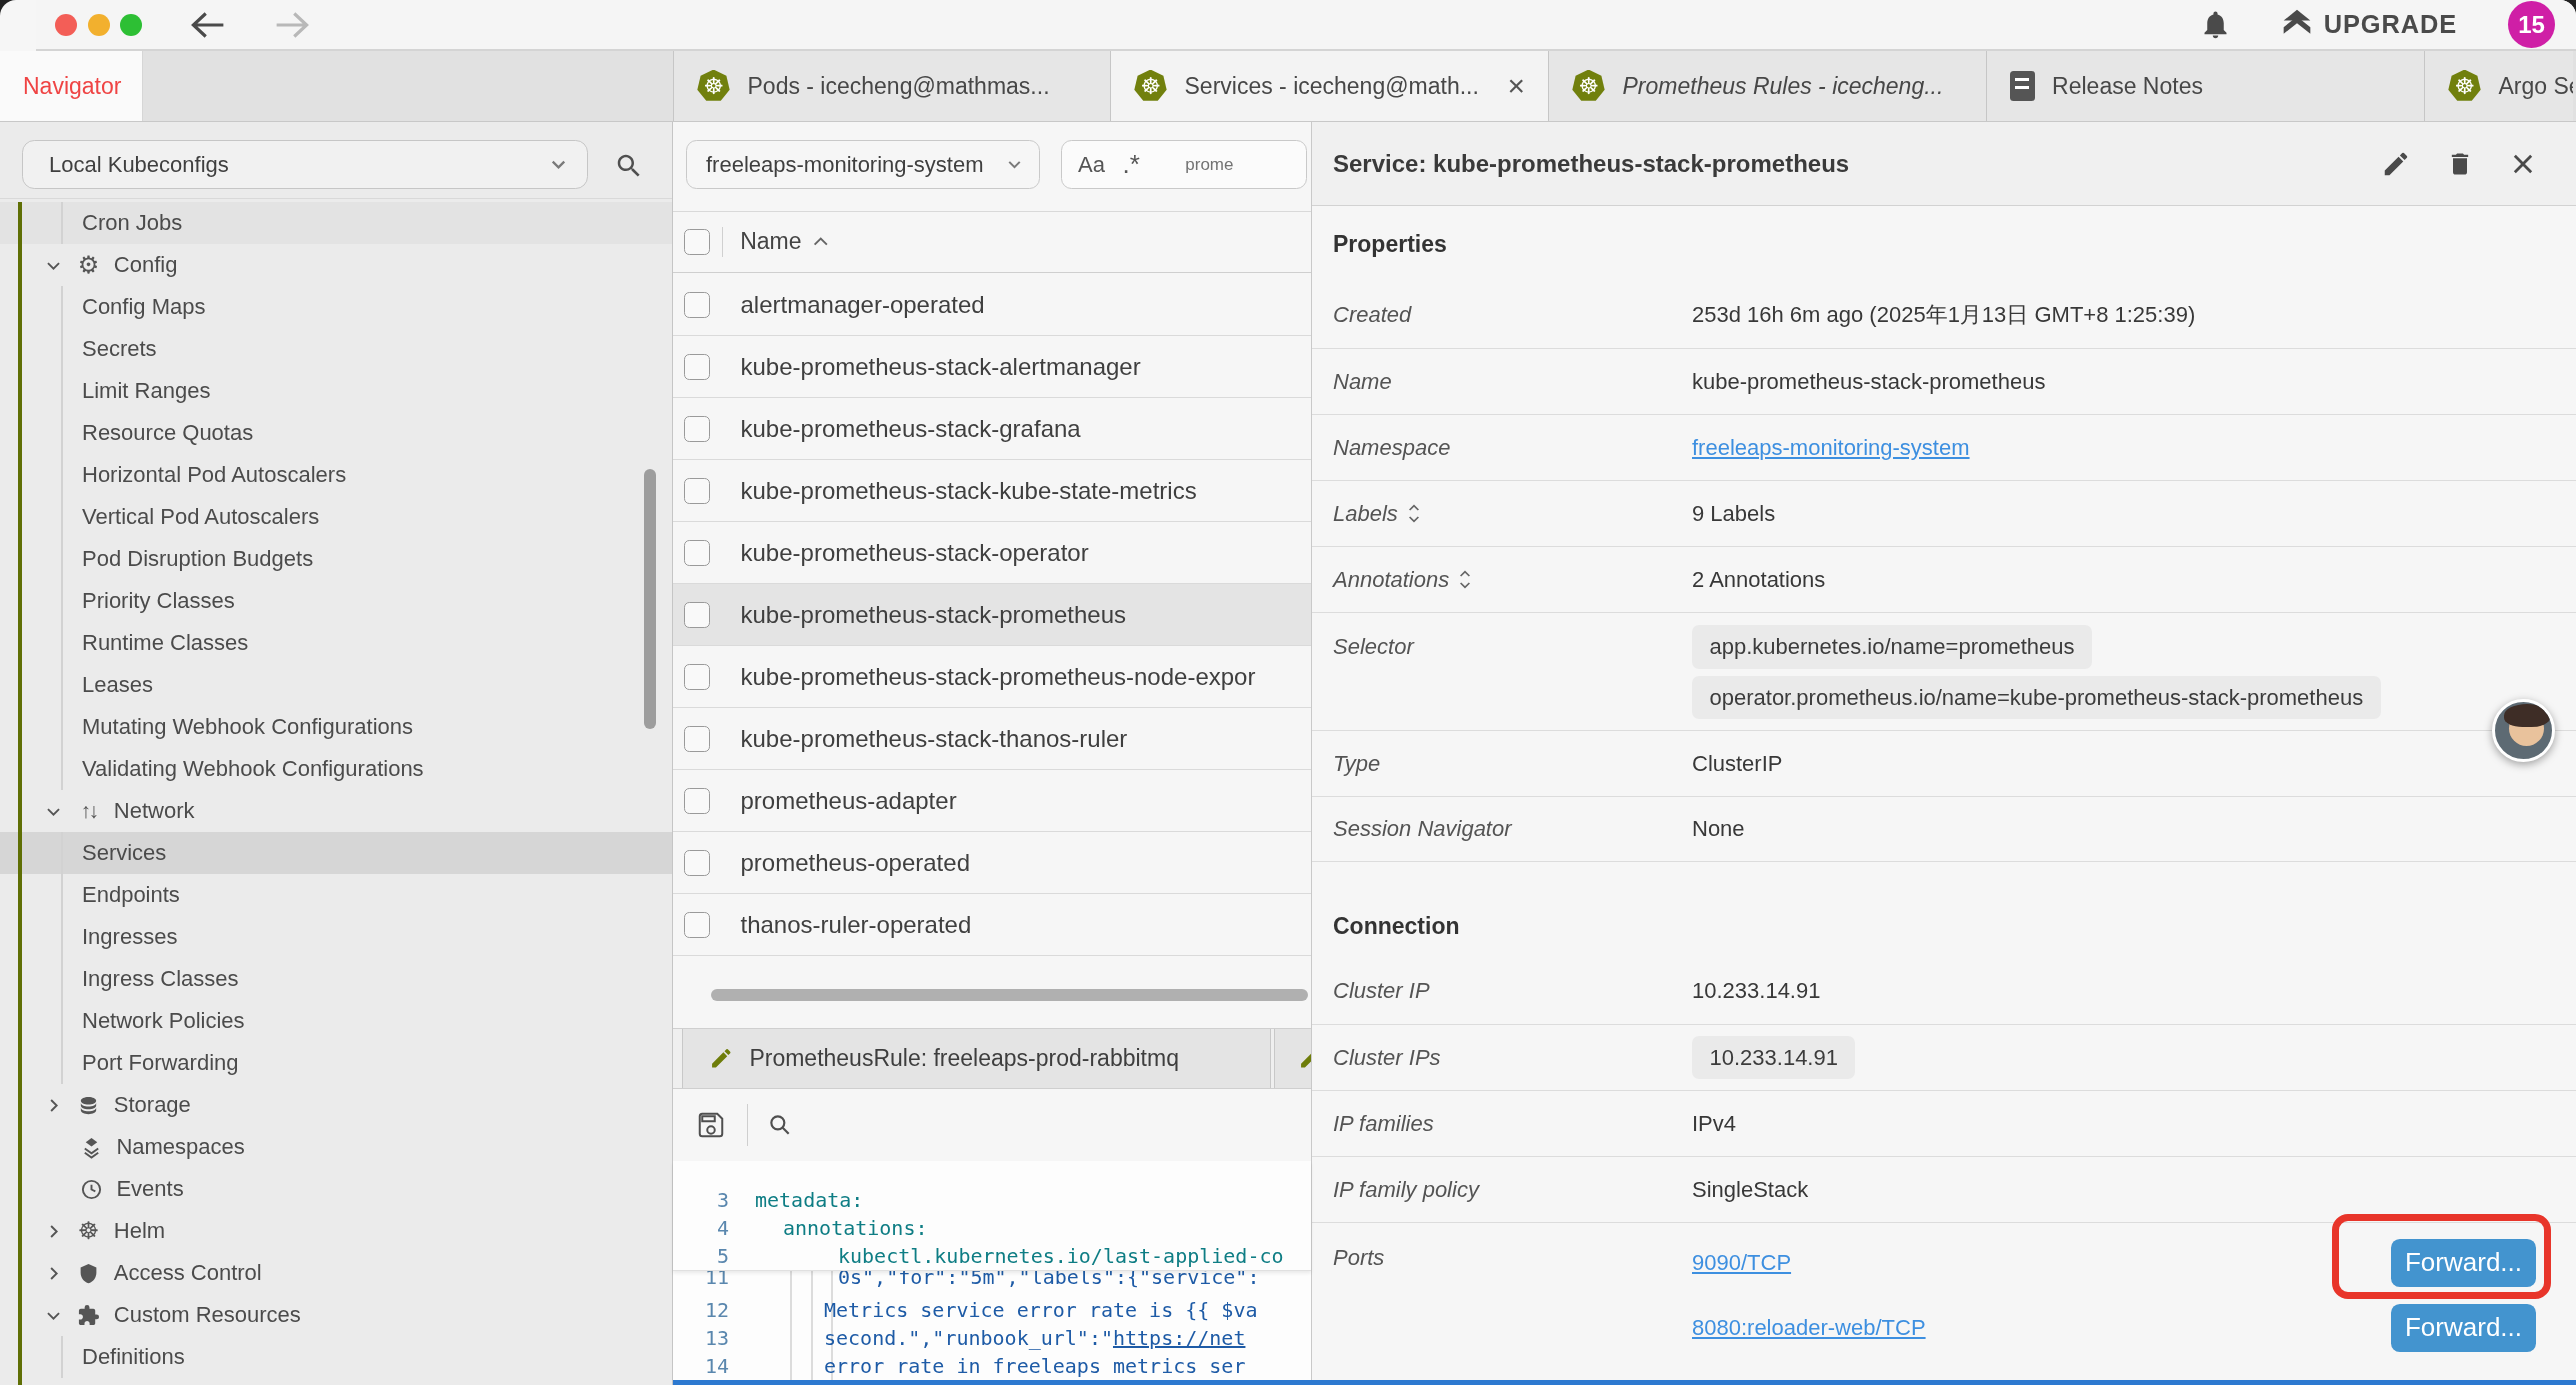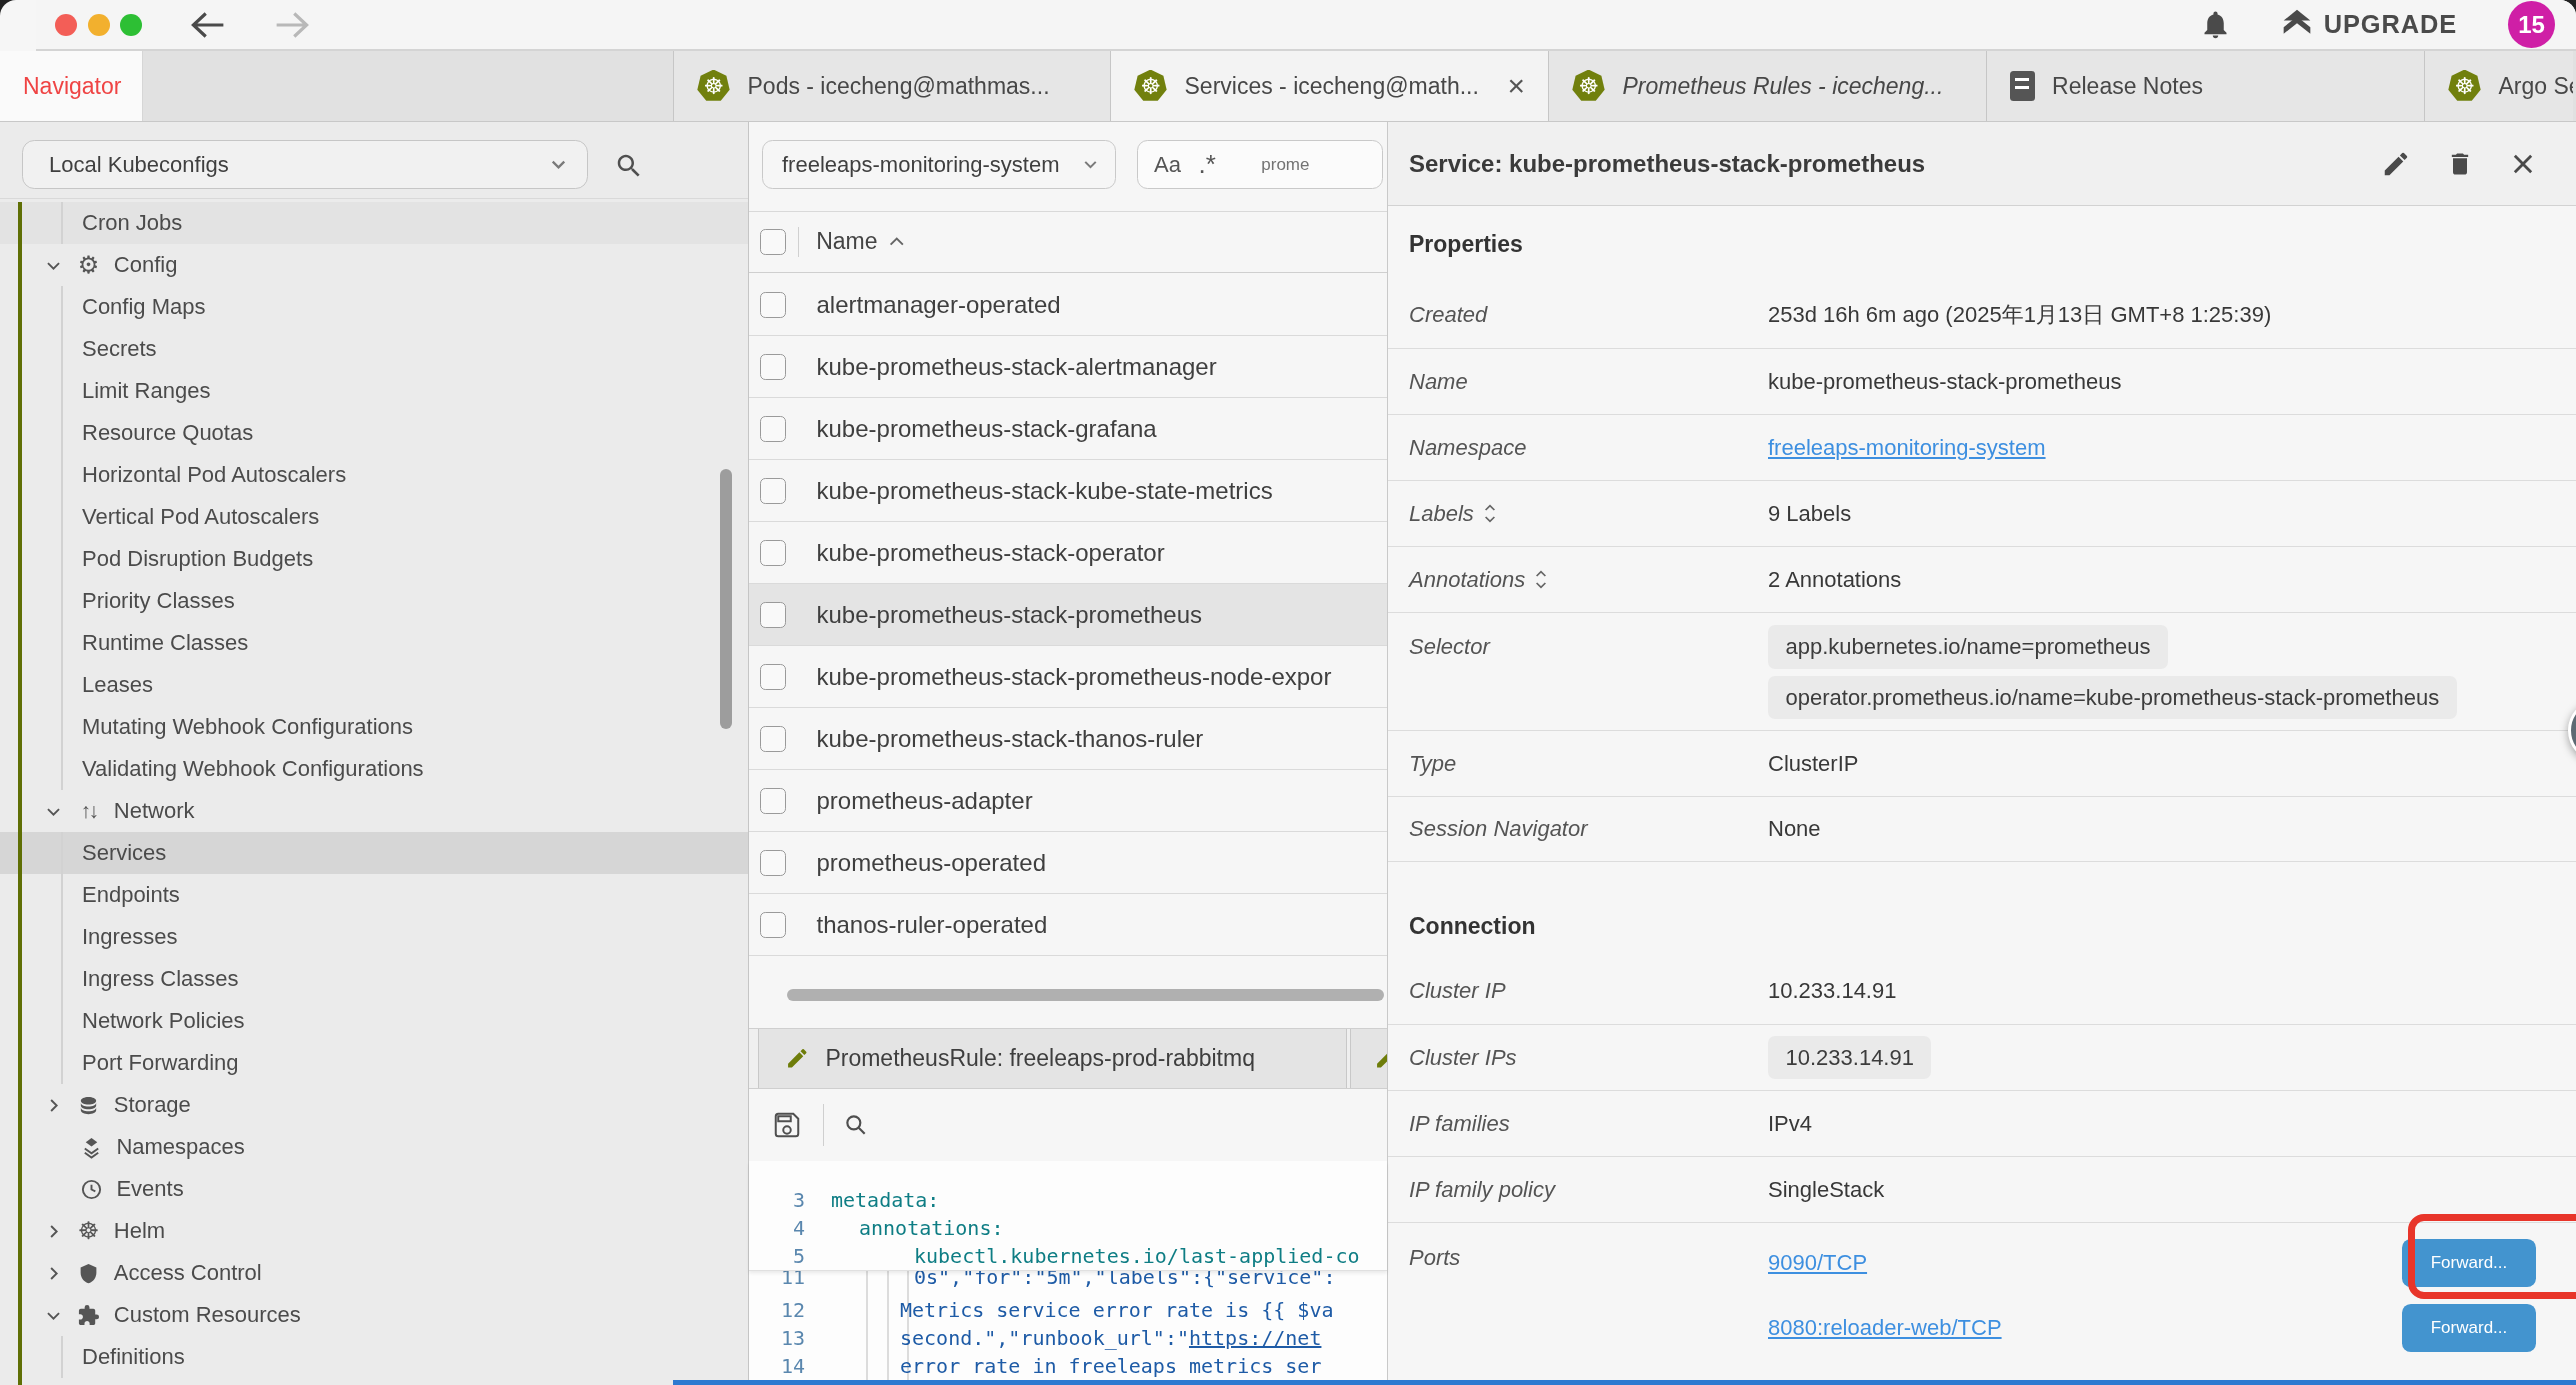--- a/index.html
+++ b/index.html
@@ -27,21 +27,21 @@
   .tab .tlabel.it { font-style:italic; }
   .k8s { width:33px; height:33px; flex-shrink:0; background:#71800d; clip-path:polygon(50% 0%,89% 19%,99% 61%,72% 95%,28% 95%,1% 61%,11% 19%); color:#fff; font-size:23px; display:flex; align-items:center; justify-content:center; font-family:"DejaVu Sans",sans-serif; }
   .docicon { width:24.6px; height:30px; background:#555; border-radius:3.5px; position:relative; flex-shrink:0; }
   .docicon::after{ content:""; position:absolute; left:5.3px; right:5.3px; top:7px; height:16px;
     background:repeating-linear-gradient(#fff 0 2.6px, transparent 2.6px 8px); }
 
   
   .content { display:flex; height:1263px; }
 
   
-  .sidebar { width:749px; background:#ebebeb; position:relative; border-right:0.9px solid #c5c5c5; flex-shrink:0; }
+  .sidebar { width:673px; background:#ebebeb; position:relative; border-right:0.9px solid #c5c5c5; flex-shrink:0; }
   .greenline { position:absolute; left:17.5px; top:80px; bottom:0; width:4.4px; background:#5f6f05; z-index:3; }
   .kubesel { position:absolute; left:22px; top:18.4px; width:566px; height:49px; border:1.8px solid #c6c6c6; border-radius:12.3px; display:flex; align-items:center; padding:0 17.5px 0 26px; font-size:22px; color:#3f3f3f; background:#f1f1f1; }
   .kubesel .chev { margin-left:auto; }
   .side-search { position:absolute; left:614px; top:29px; }
   .filterline { position:absolute; left:0; right:0; top:76px; height:0.9px; background:#d9d9d9; }
   .tree { position:absolute; top:80px; left:0; right:0; font-size:22px; color:#4b4b4b; }
   .trow { height:42px; display:flex; align-items:center; position:relative; }
   .trow.child { padding-left:82px; }
   .trow.child::before { content:""; position:absolute; left:61px; top:0; bottom:0; width:1.8px; background:#d2d2d2; }
   .trow.group { padding-left:44px; gap:11.4px; }
@@ -96,21 +96,21 @@
   .dvalue { color:#383838; flex:1; position:relative; }
   .dvalue a, .plink { color:#3d8fe0; text-decoration:underline; }
   .chip { display:inline-block; background:#eaeaea; border-radius:7px; padding:8.8px 17.5px; color:#3c3c3c; white-space:nowrap; }
   .drow.tall { height:118px; align-items:flex-start; padding-top:12.3px; }
   .drow.tall .dlabel { padding-top:8.8px; }
   .chipcol { display:flex; flex-direction:column; gap:7px; align-items:flex-start; }
   .drow.ports { height:165px; align-items:flex-start; }
   .drow.ports .dlabel { padding-top:22px; }
   .portcol { padding-top:7px; display:flex; flex-direction:column; }
   .portline { height:65px; display:flex; align-items:center; position:relative; }
-  .fwd { position:absolute; right:40px; top:50%; transform:translateY(-50%); width:134px; height:48px; background:#4394cf; color:#fff; border:none; border-radius:8.8px; font-size:17px; font-family:inherit; }
+  .fwd { position:absolute; right:40px; top:50%; transform:translateY(-50%); width:145px; height:48px; background:#4394cf; color:#fff; border:none; border-radius:8.8px; font-size:26px; font-family:inherit; }
   .redbox { position:absolute; left:1020px; top:1092px; width:219px; height:85px; border:7px solid #e8352a; border-radius:16px; z-index:6; pointer-events:none; }
   .avatar { position:absolute; left:1180px; top:577px; width:63px; height:63px; border-radius:50%; border:3.5px solid #fff; box-shadow:0 2.6px 8.8px rgba(0,0,0,0.35); z-index:7;
     background: radial-gradient(circle at 50% 80%, #5d6a73 0 100%),#777;
     overflow:hidden; }
   .avatar::before{ content:""; position:absolute; left:14px; top:8.8px; width:35px; height:35px; border-radius:50%; background:#e9c29c; }
   .avatar::after{ content:""; position:absolute; left:8.8px; top:1.8px; width:46px; height:23px; border-radius:50% 50% 40% 40%; background:#3e2d26; }
 
   .bottomblue { position:absolute; left:673px; right:0; bottom:0; height:5.3px; background:#2d79d0; z-index:9; }
   svg { display:block; }
 </style>

